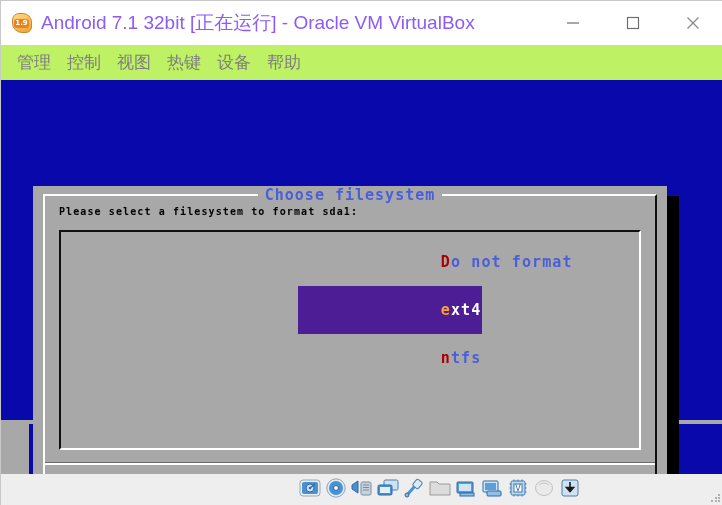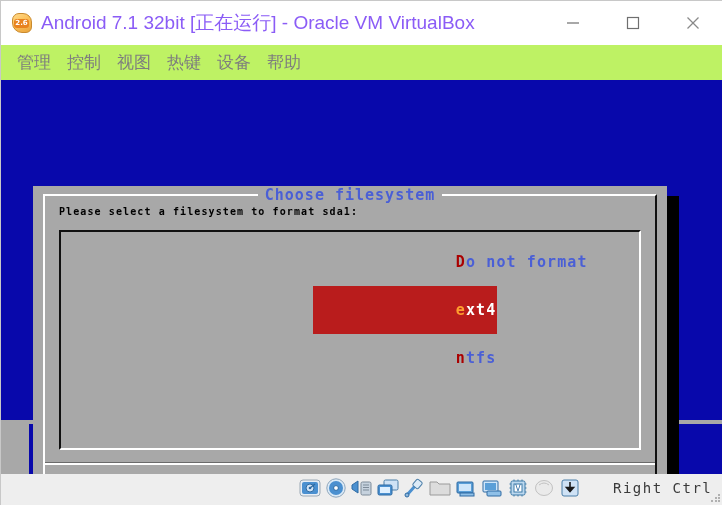--- a/index.html
+++ b/index.html
@@ -120,31 +120,31 @@
   
   .listbox{
     position:absolute; left:14px; top:34px; right:14px; height:220px;
     background:#a8a8a8;
     border-top:2px solid #111111;
     border-left:2px solid #111111;
     border-right:2px solid #ffffff;
     border-bottom:2px solid #ffffff;
   }
   .listitems{
-    position:absolute; left:252px; top:6px;
+    position:absolute; left:237px; top:6px;
   }
   .li{
     font-size:15px; letter-spacing:1.1px; line-height:16px;
     font-family:"DejaVu Sans Mono", monospace; font-weight:bold;
     white-space:pre; display:block; width:max-content;
     margin-bottom:0px; padding:0 1px;
   }
   .li .hot{ color:#aa0000; }
   .li .rest{ color:#4a5fd6; }
-  .li.sel{ background:#b91c1c; }
+  .li.sel{ background:#4c1d95; }
   .li.sel .hot{ color:#ff9d2e; }
   .li.sel .rest{ color:#ffffff; }
 
   
   .sep{
     position:absolute; left:0; right:0; top:266px; height:3px;
   }
   .sep .s1{ height:1px; background:#6b6b6b; }
   .sep .s2{ height:2px; background:#ffffff; }
 
@@ -177,21 +177,21 @@
   }
 </style>
 </head>
 <body>
 
 <div id="app">
 
   <div class="titlebar">
     <div class="win-icon">
       <div class="blob"></div>
-      <div class="badge">2.6</div>
+      <div class="badge">1.9</div>
     </div>
     <div class="win-title">Android 7.1 32bit [正在运行] - Oracle VM VirtualBox</div>
     <div class="win-buttons">
       <div class="wbtn">
         <svg width="14" height="14" viewBox="0 0 14 14">
             <line x1="1" y1="7" x2="13" y2="7" stroke="#6f6f6f" stroke-width="1.2"></line>
           </svg>
       </div>
       <div class="wbtn">
         <svg width="14" height="14" viewBox="0 0 14 14">
@@ -363,17 +363,16 @@
 
       <div class="sbi">
         <svg width="22" height="22" viewBox="0 0 22 22">
           <rect x="3" y="3" width="16" height="16" rx="2" fill="#cfe2f5" stroke="#4b7ea8"></rect>
           <path d="M11 5 L11 13 M7.5 10.5 L11 14.5 L14.5 10.5 Z" fill="#1a1a1a" stroke="#1a1a1a" stroke-width="1.6"></path>
         </svg>
       </div>
 
     </div>
 
-    <div class="sb-rightctrl">Right Ctrl</div>
     <div class="sb-grip"></div>
   </div>
 
 </div>
 
 </body></html>

